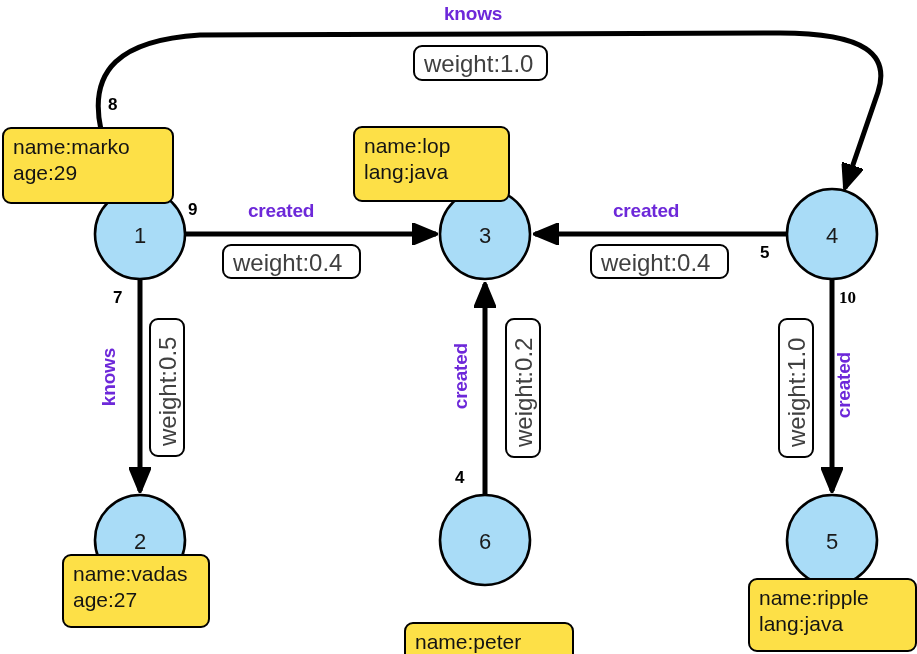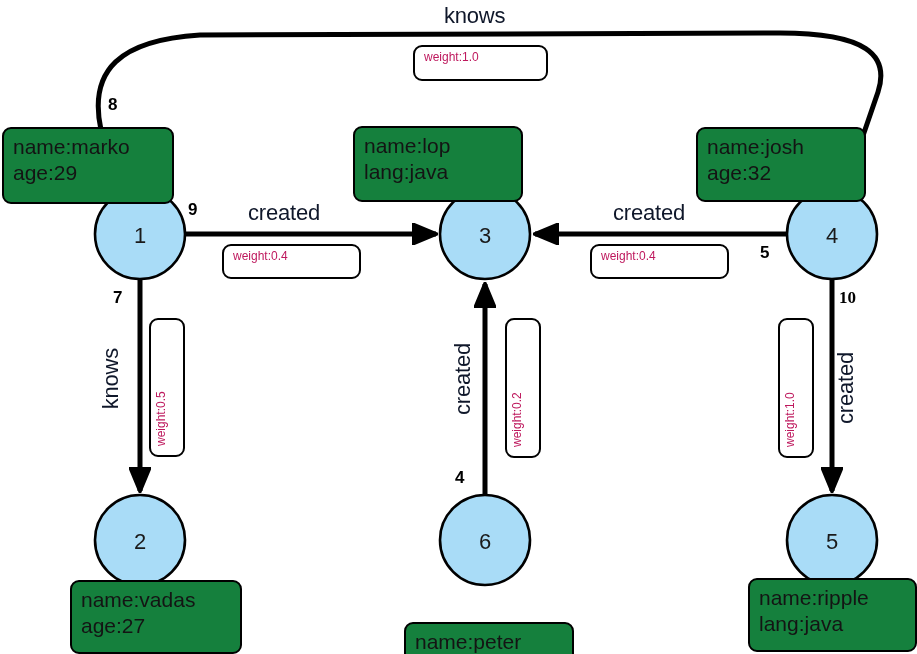--- a/index.html
+++ b/index.html
@@ -47,50 +47,50 @@
     fill: none;
   }
   .arrow-head {
     fill: #000000;
     stroke: #000000;
     stroke-width: 1;
   }
   .prop-box {
     position: absolute;
     box-sizing: border-box;
-    background: #15803d;
+    background: #fde047;
     border: 2.5px solid #000000;
     border-radius: 9px;
     font-size: 21px;
     line-height: 1.22;
     color: #141414;
     padding: 5px 9px 6px 9px;
     white-space: pre;
   }
   .weight-box {
     position: absolute;
     box-sizing: border-box;
     background: #ffffff;
     border: 2.5px solid #000000;
     border-radius: 9px;
-    font-size: 12px;
-    color: #be185d;
+    font-size: 24px;
+    color: #404040;
     padding: 3px 9px 4px 9px;
     white-space: nowrap;
   }
   .weight-box.vertical {
     writing-mode: vertical-rl;
     transform: rotate(180deg);
     padding: 9px 3px 9px 4px;
   }
   .edge-type-label {
     position: absolute;
-    font-size: 22px;
-    font-weight: normal;
-    color: #0f172a;
+    font-size: 19px;
+    font-weight: bold;
+    color: #6d28d9;
     white-space: nowrap;
     letter-spacing: -0.2px;
   }
   .edge-type-label.vertical {
     writing-mode: vertical-rl;
     transform: rotate(180deg);
   }
   .edge-id-label {
     position: absolute;
     font-size: 17px;
@@ -147,28 +147,26 @@
       <g>
         <circle class="node-circle" cx="485" cy="540" r="45"></circle>
         <text class="node-id-text" x="485" y="541">6</text>
       </g>
     </g>
   </svg>
 
   <div class="prop-box" style="left:2px; top:127px; width:172px; height:77px;">name:marko
 age:29</div>
 
-  <div class="prop-box" style="left:62px; top:580px; width:172px; height:74px;margin-left:8px;">name:vadas
+  <div class="prop-box" style="left:62px; top:554px; width:148px; height:74px;">name:vadas
 age:27</div>
 
-  <div class="prop-box" style="left:353px; top:126px; width:170px; height:76px;">name:lop
+  <div class="prop-box" style="left:353px; top:126px; width:157px; height:76px;">name:lop
 lang:java</div>
 
-  <div class="prop-box" style="left:696px; top:127px; width:170px; height:75px;">name:josh
-age:32</div>
 
   <div class="prop-box" style="left:748px; top:578px; width:169px; height:74px;">name:ripple
 lang:java</div>
 
   <div class="prop-box" style="left:404px; top:578px; width:170px; height:74px;margin-top:44px;">name:peter
 age:35</div>
 
   <div class="edge-id-label" style="left:108px; top:95px;">8</div>
   <div class="edge-type-label" style="left:444px; top:3px;">knows</div>
   <div class="weight-box" style="left:413px; top:45px; width:135px; height:36px;">weight:1.0</div>

